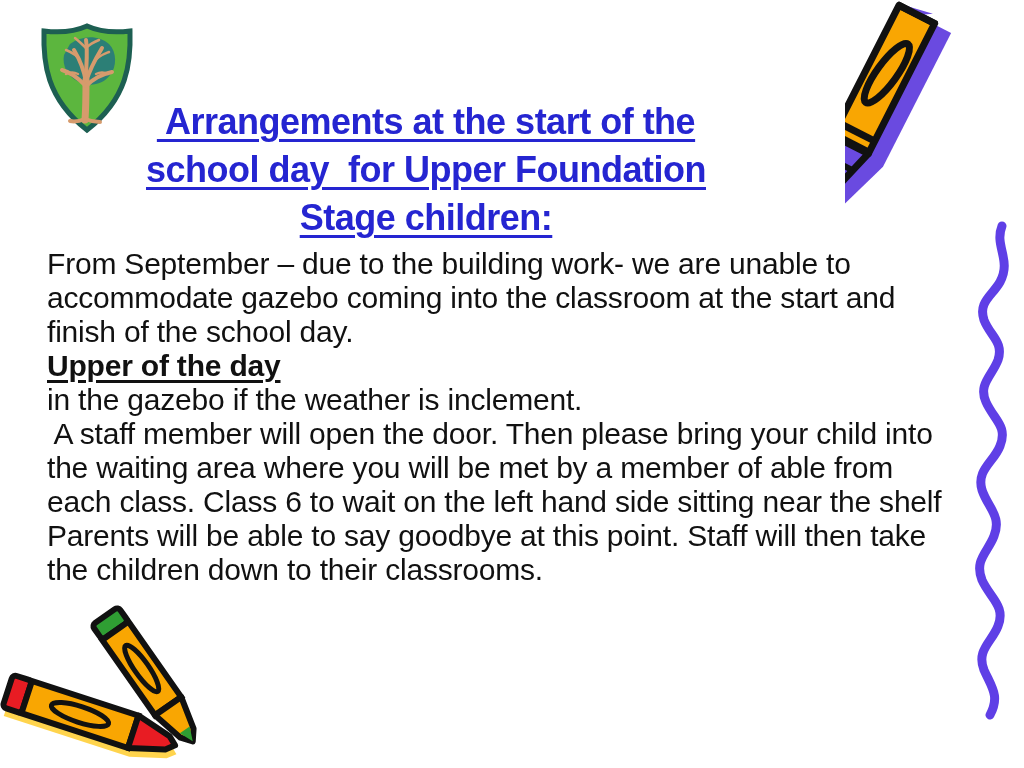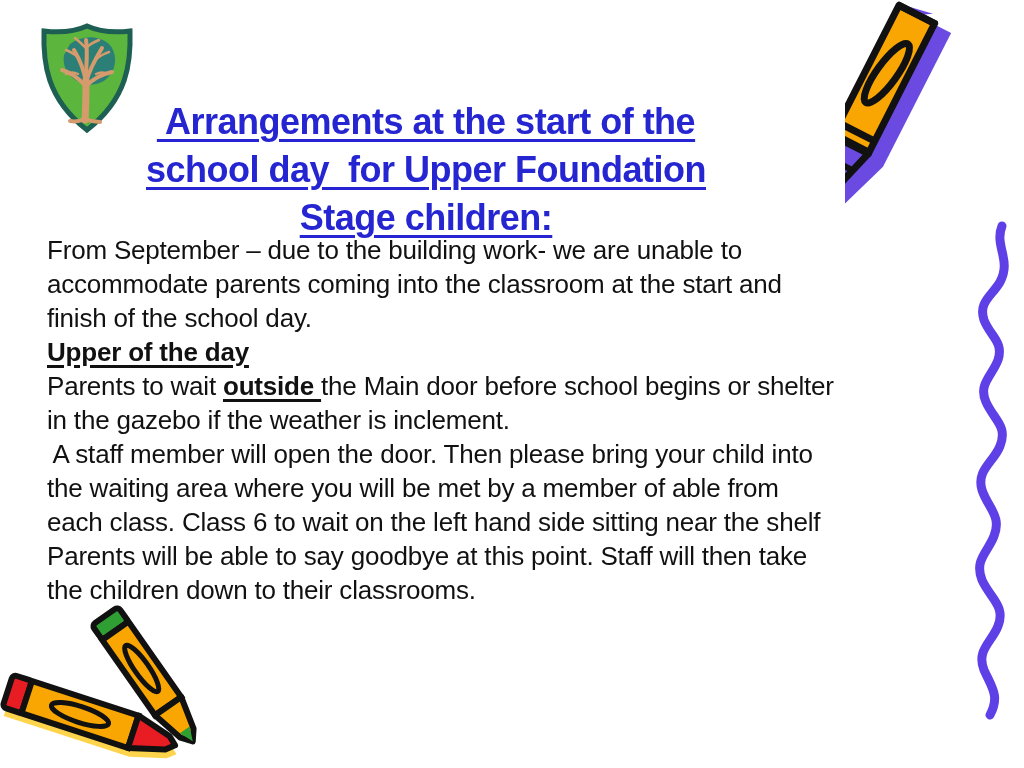--- a/index.html
+++ b/index.html
@@ -21,22 +21,22 @@
     color: var(--title-color, #2525d1);
   }
   .title-line {
     white-space: pre;
     text-decoration: underline;
     text-decoration-thickness: 3px;
     text-underline-offset: 5px;
   }
   .body-block {
     position: absolute;
-    left: 47px; top: 233px; width: 900px;
-    font-size: 26px;
+    left: 47px; top: 247px; width: 900px;
+    font-size: 30px;
     line-height: 34px;
     letter-spacing: -0.2px;
     color: var(--body-color, #111111);
   }
   .body-line { white-space: pre; }
   .seg-bu {
     font-weight: bold;
     text-decoration: underline;
     text-decoration-thickness: 2.5px;
     text-underline-offset: 4px;
@@ -87,24 +87,23 @@
   </div>
 
   <div class="title-block">
       <div class="title-line"> Arrangements at the start of the</div>
       <div class="title-line">school day  for Upper Foundation</div>
       <div class="title-line">Stage children:</div>
     </div>
 
   <div class="body-block">
       <div class="body-line"><span>From September – due to the building work- we are unable to</span></div>
-      <div class="body-line"><span>accommodate parents coming into the classroom at the start and</span></div>
+      <div class="body-line"><span>accommodate gazebo coming into the classroom at the start and</span></div>
       <div class="body-line"><span>finish of the school day.</span></div>
       <div class="body-line"><span class="seg-bu">Upper of the day</span></div>
-      <div class="body-line"><span>Parents to wait </span><span class="seg-bu">outside </span><span>the Main door before school begins or shelter</span></div>
       <div class="body-line"><span>in the gazebo if the weather is inclement.</span></div>
       <div class="body-line"><span> A staff member will open the door. Then please bring your child into</span></div>
       <div class="body-line"><span>the waiting area where you will be met by a member of able from</span></div>
       <div class="body-line"><span>each class. Class 6 to wait on the left hand side sitting near the shelf</span></div>
       <div class="body-line"><span>Parents will be able to say goodbye at this point. Staff will then take</span></div>
       <div class="body-line"><span>the children down to their classrooms.</span></div>
     </div>
 
   <div class="crayon-tr">
     <svg width="179" height="250" viewBox="0 0 179 250">

